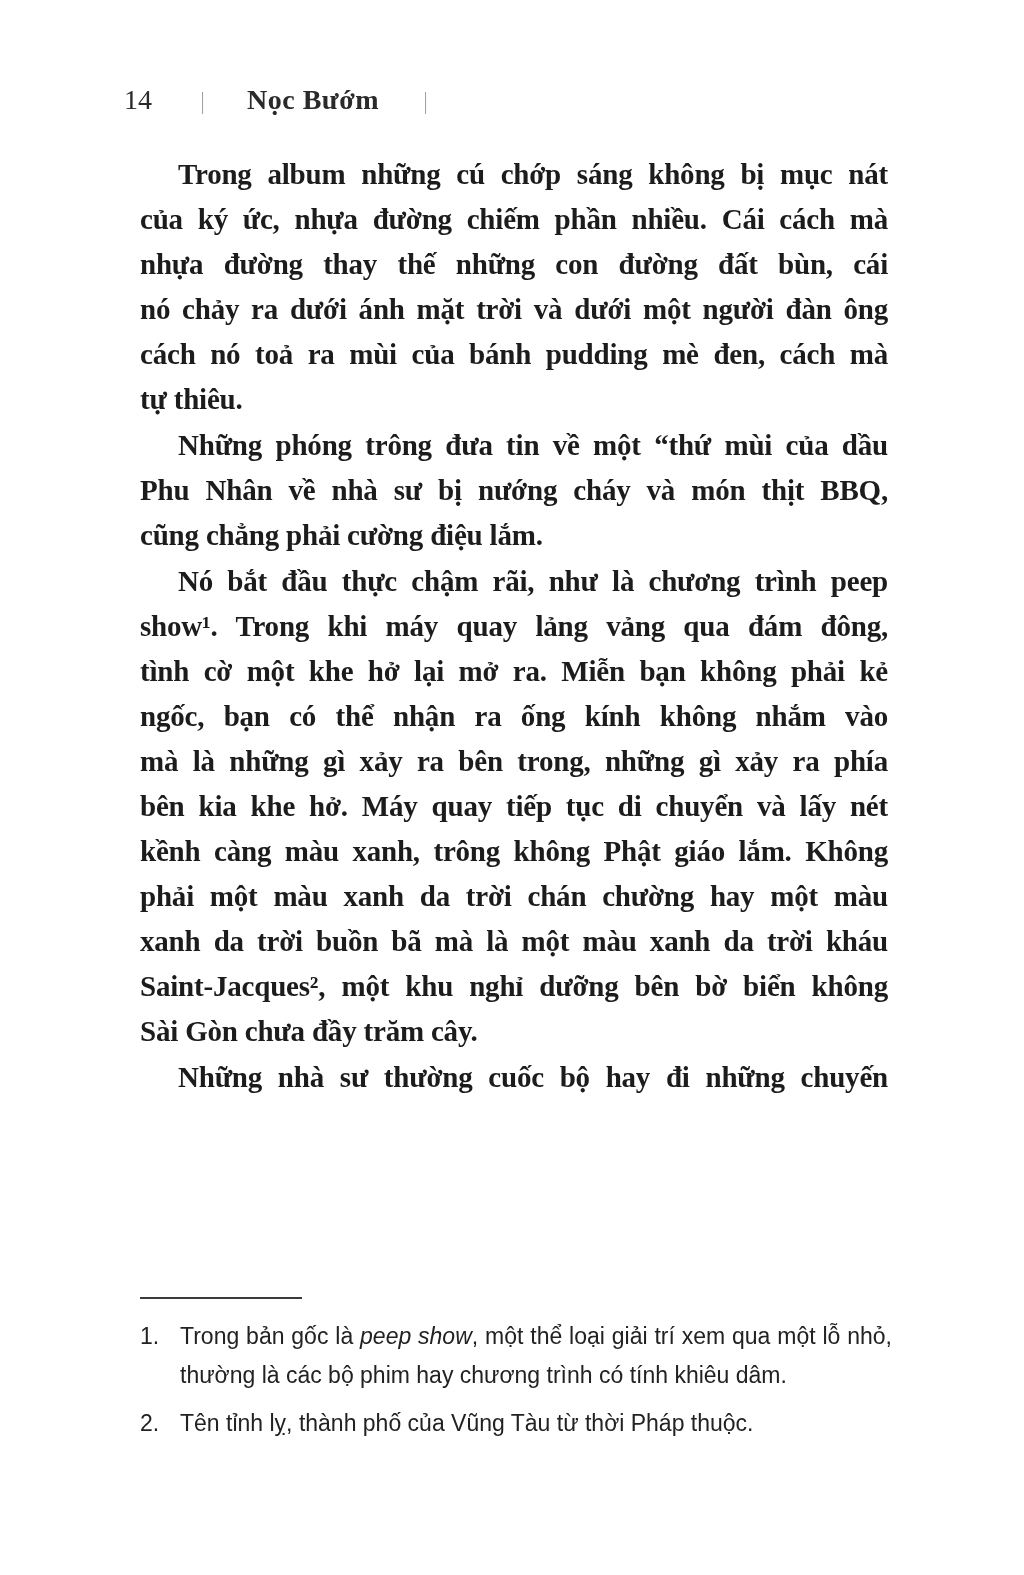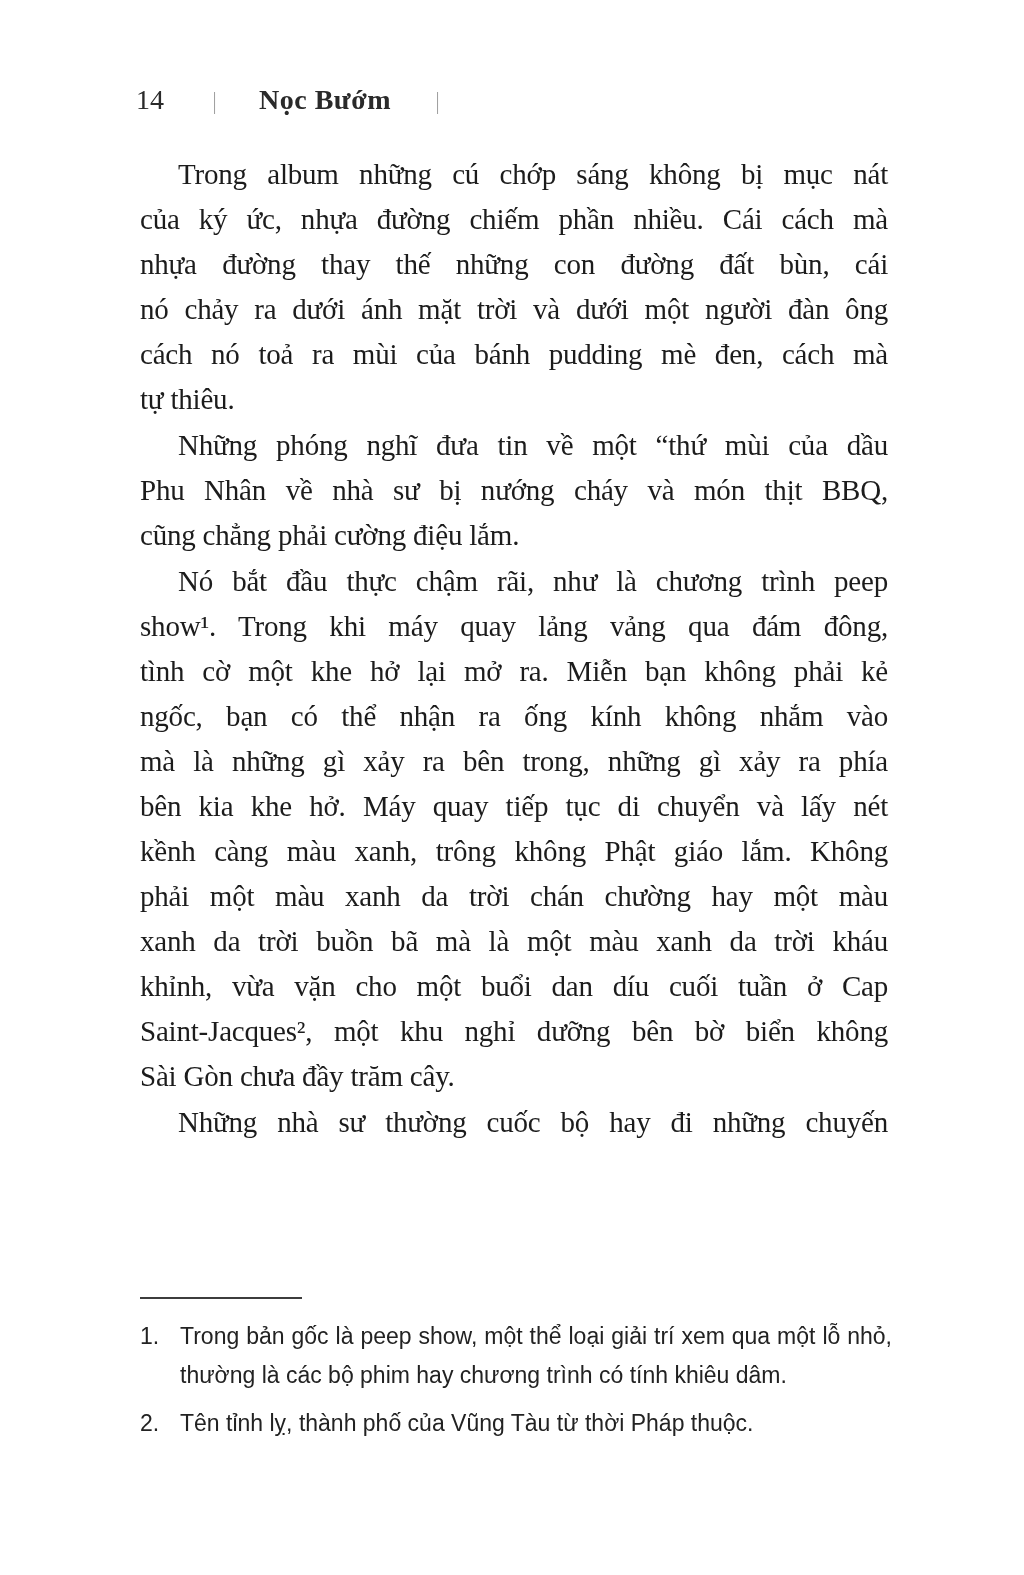--- a/index.html
+++ b/index.html
@@ -3,61 +3,61 @@
 <meta charset="utf-8">
 <style>
   html, body { margin:0; padding:0; background:#ffffff; }
   .page {
     position:relative; width:1024px; height:1575px;
     background:#ffffff; color:#1e1e1e; overflow:hidden;
   }
 
   
   .header {
-    position:absolute; top:84px; left:136px;
+    position:absolute; top:84px; left:124px;
     display:flex; align-items:baseline;
     font-family:"Liberation Serif", serif;
     font-size:28px; color:#2a2a2a;
   }
   .hbar {
     color:#8a8a8a; font-size:25px; font-weight:300;
     display:inline-block; transform:scaleX(.65);
   }
   .hbar.b1 { margin-left:48px; }
   .running-title { margin-left:42px; letter-spacing:.5px;font-weight:bold; }
   .hbar.b2 { margin-left:44px; }
 
   
   .bodytext {
     position:absolute; top:152px; left:140px; width:748px;
     font-family:"Liberation Serif", serif;
     font-size:29px; line-height:45px; letter-spacing:-0.2px;
     color:#1c1c1c;
   }
   .para { margin:0 0 1px 0; }
-  .line { text-align:justify; text-align-last:justify; }
+  .line { text-align:justify; text-align-last:justify;font-weight:bold; }
   .line.first { text-indent:38px; }
   .line.lastfree { text-align-last:left; }
 
   
   .footer {
     position:absolute; top:1297px; left:140px; width:752px;
   }
   .fn-rule {
     width:162px; height:0; border:none;
     border-top:2px solid #3c3c3c; margin:0 0 18px 0;
   }
   .footnote {
     display:flex; font-family:"Liberation Sans", sans-serif;
     font-size:23px; line-height:39px; color:#222222;
     margin-bottom:9px;
   }
   .fn-marker { flex:0 0 40px; }
   .fn-text { flex:1; text-align:justify; }
-  .fn-text .it { }
+  .fn-text .it { font-style:italic; }
 </style>
 </head>
 <body>
 
 <div class="page">
 
   <div class="header">
     <span class="page-num">14</span>
     <span class="hbar b1">|</span>
     <span class="running-title">Nọc Bướm</span>
@@ -67,35 +67,34 @@
   <div class="bodytext" id="paragraphs">
       <div class="para">
         <div class="line first">Trong album những cú chớp sáng không bị mục nát</div>
         <div class="line">của ký ức, nhựa đường chiếm phần nhiều. Cái cách mà</div>
         <div class="line">nhựa đường thay thế những con đường đất bùn, cái</div>
         <div class="line">nó chảy ra dưới ánh mặt trời và dưới một người đàn ông</div>
         <div class="line">cách nó toả ra mùi của bánh pudding mè đen, cách mà</div>
         <div class="line lastfree">tự thiêu.</div>
       </div>
       <div class="para">
-        <div class="line first">Những phóng nghĩ đưa tin về một “thứ mùi của dầu</div>
+        <div class="line first">Những phóng trông đưa tin về một “thứ mùi của dầu</div>
         <div class="line">Phu Nhân về nhà sư bị nướng cháy và món thịt BBQ,</div>
         <div class="line lastfree">cũng chẳng phải cường điệu lắm.</div>
       </div>
       <div class="para">
         <div class="line first">Nó bắt đầu thực chậm rãi, như là chương trình peep</div>
         <div class="line">show¹. Trong khi máy quay lảng vảng qua đám đông,</div>
         <div class="line">tình cờ một khe hở lại mở ra. Miễn bạn không phải kẻ</div>
         <div class="line">ngốc, bạn có thể nhận ra ống kính không nhắm vào</div>
         <div class="line">mà là những gì xảy ra bên trong, những gì xảy ra phía</div>
         <div class="line">bên kia khe hở. Máy quay tiếp tục di chuyển và lấy nét</div>
         <div class="line">kềnh càng màu xanh, trông không Phật giáo lắm. Không</div>
         <div class="line">phải một màu xanh da trời chán chường hay một màu</div>
         <div class="line">xanh da trời buồn bã mà là một màu xanh da trời kháu</div>
-        <div class="line">khỉnh, vừa vặn cho một buổi dan díu cuối tuần ở Cap</div>
         <div class="line">Saint-Jacques², một khu nghỉ dưỡng bên bờ biển không</div>
         <div class="line lastfree">Sài Gòn chưa đầy trăm cây.</div>
       </div>
       <div class="para">
         <div class="line first">Những nhà sư thường cuốc bộ hay đi những chuyến</div>
       </div>
     </div>
 
   <div class="footer">
     <hr class="fn-rule">

